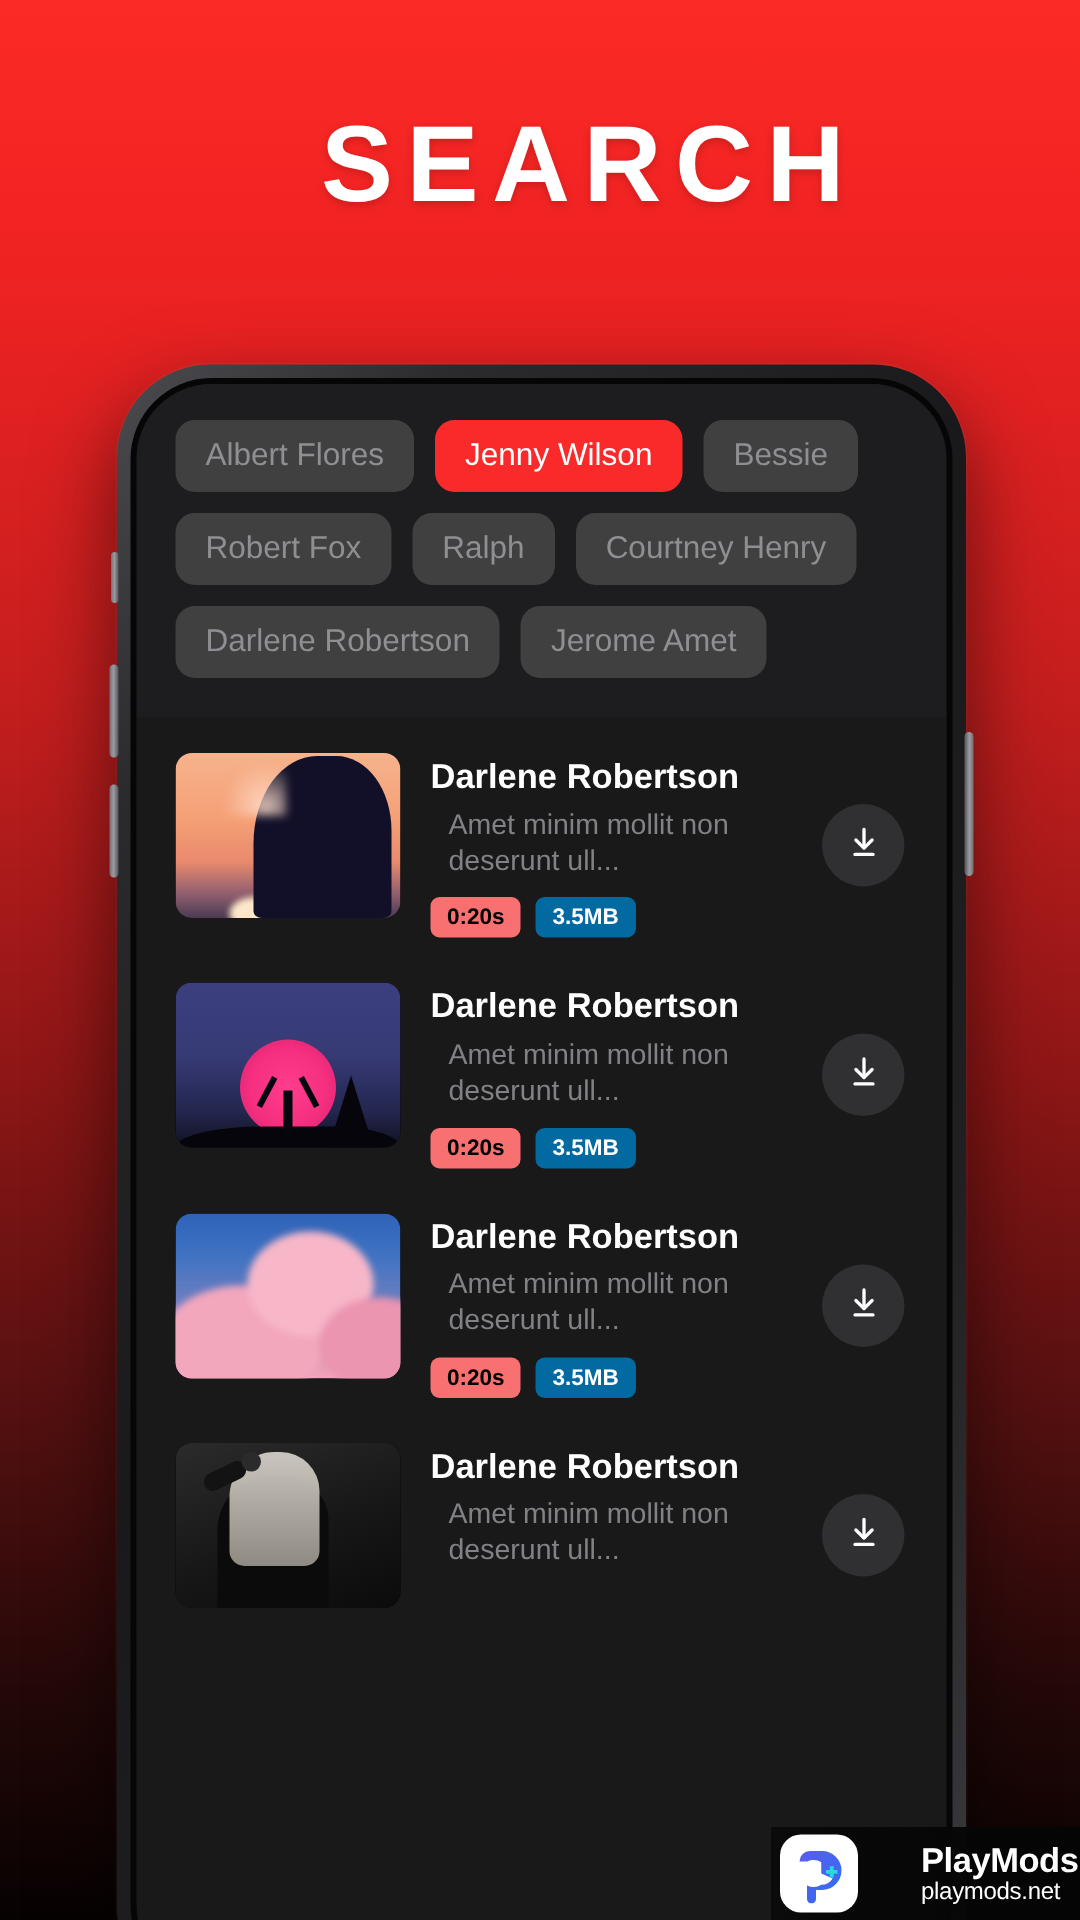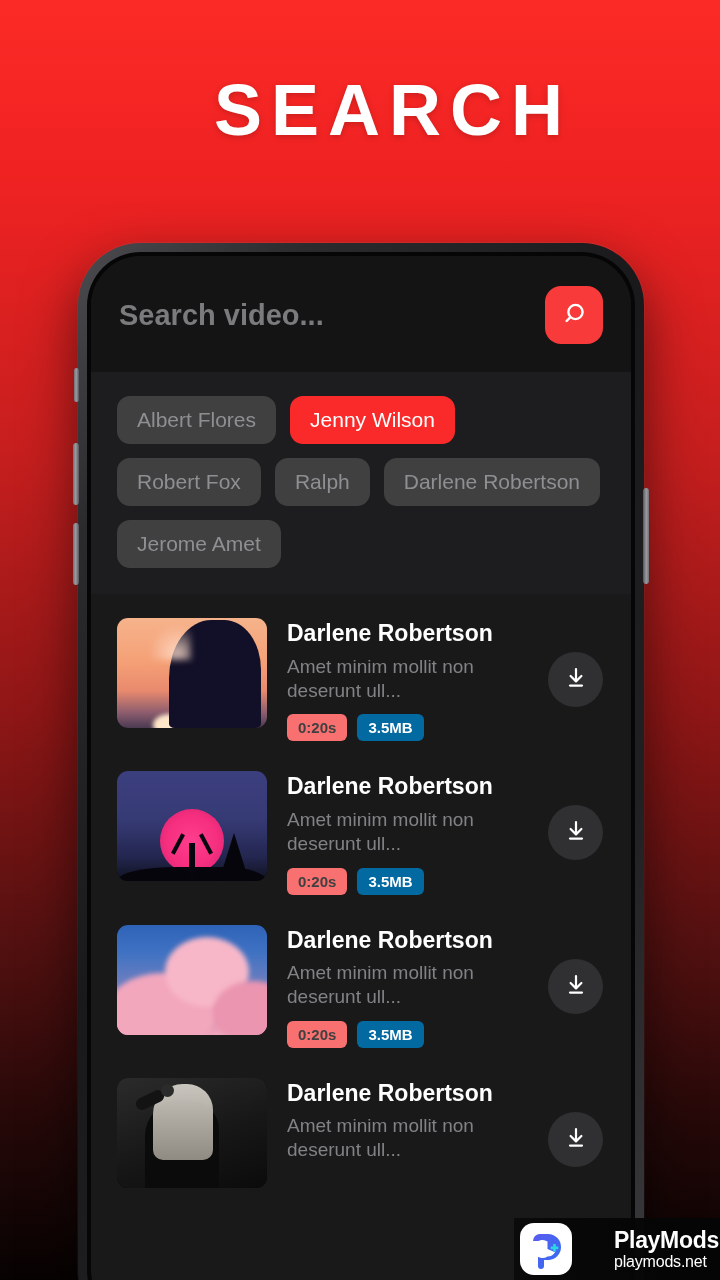--- a/index.html
+++ b/index.html
@@ -89,23 +89,23 @@
   
   #video-list{ background:#19191a; padding:8px 26px 0 26px; }
   .video-row{ display:flex; align-items:flex-start; gap:20px; padding:16px 0 14px 0; position:relative; }
   .thumb{
     width:150px; height:110px; flex:0 0 150px; border-radius:11px; overflow:hidden;
     position:relative; background:#000;
   }
   .thumb .art{ position:absolute; inset:0; }
   .meta{ flex:1; min-width:0; padding-top:2px; }
   .v-title{ color:#fff; font-size:23px; font-weight:bold; line-height:1.15; }
-  .v-desc{ color:#828286; font-size:19px; line-height:1.28; margin-top:8px; max-width:230px; }
+  .v-desc{ color:#828286; font-size:19px; line-height:1.28; margin-top:8px; max-width:230px;margin-left:12px; }
   .badges{ display:flex; align-items:center; gap:10px; margin-top:11px; }
-  .badge-dur{ background:#f8706f; color:#404040; font-size:15px; font-weight:bold;
+  .badge-dur{ background:#f8706f; color:#000000; font-size:15px; font-weight:bold;
               padding:5px 11px; border-radius:6px;text-align:right; }
   .badge-size{ background:#0369a1; color:#fff; font-size:15px; font-weight:bold;
                padding:5px 11px; border-radius:6px; }
   .dl-btn{
     position:absolute; right:2px; top:50px; width:55px; height:55px; border:0; border-radius:50%;
     background:#303033; cursor:pointer; display:flex; align-items:center; justify-content:center;
   }
 
   
   .art-sunset-face{ background:linear-gradient(180deg,#f6b38c 0%,#f5a076 40%,#e98a6e 66%,#8d5d6e 86%,#4a3a52 100%); }
@@ -203,38 +203,29 @@
 
   <div class="side-btn" id="btn-silent"></div>
   <div class="side-btn" id="btn-volup"></div>
   <div class="side-btn" id="btn-voldn"></div>
   <div class="side-btn" id="btn-power"></div>
 
   <div id="phone-inner">
     <div id="screen">
 
 
-      <div id="search-header">
-        <input id="search-input" type="text" placeholder="Search video..." style="">
-        <button id="search-button">
-          <span>
-            <svg width="28" height="28" viewBox="0 0 28 28">
-              <circle cx="15.5" cy="12" r="7.1" stroke="#fff" stroke-width="2.4" fill="none"></circle>
-              <line x1="10.2" y1="17.3" x2="6.6" y2="21" stroke="#fff" stroke-width="2.4" stroke-linecap="round"></line>
-            </svg>
-          </span>
-        </button>
-      </div>
 
       <div id="chips-area">
         <div id="chips">
           <button class="chip">Albert Flores</button>
           <button class="chip active">Jenny Wilson</button>
+          <button class="chip">Bessie</button>
           <button class="chip">Robert Fox</button>
           <button class="chip">Ralph</button>
+          <button class="chip">Courtney Henry</button>
           <button class="chip">Darlene Robertson</button>
           <button class="chip">Jerome Amet</button>
         </div>
       </div>
 
       <div id="video-list">
 
         <div class="video-row">
           <div class="thumb">
             <div class="art art-sunset-face">

